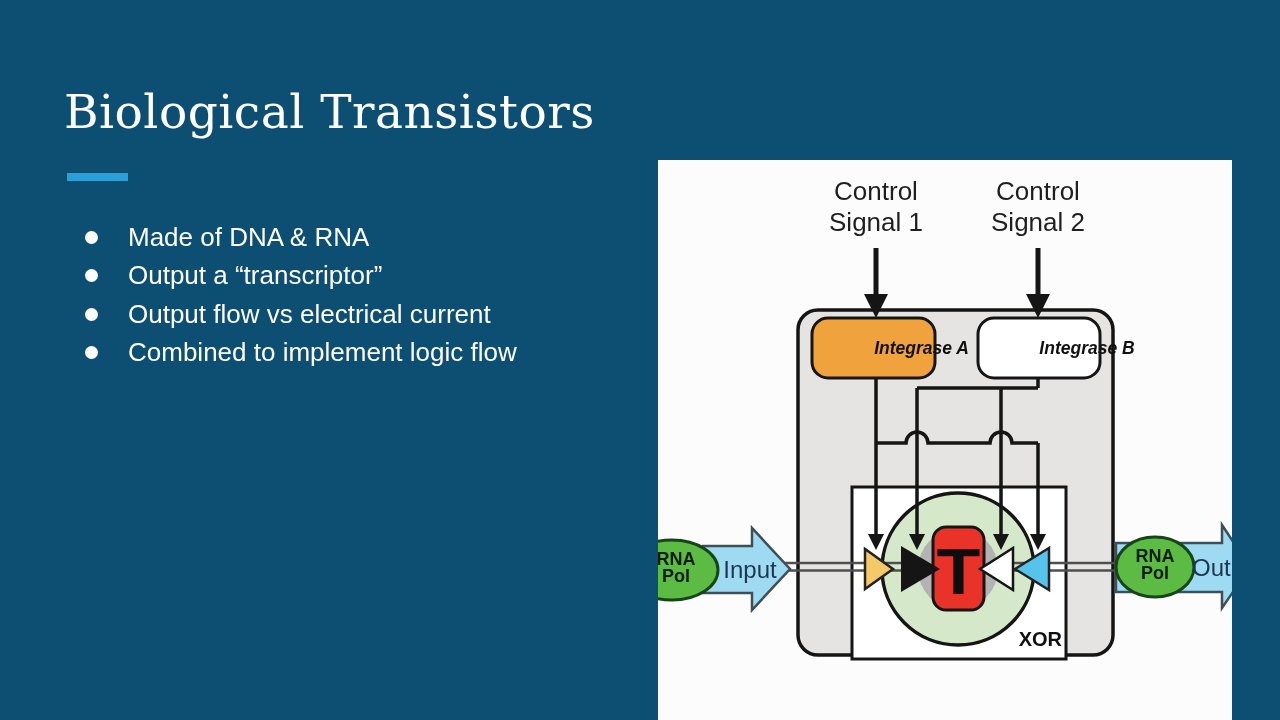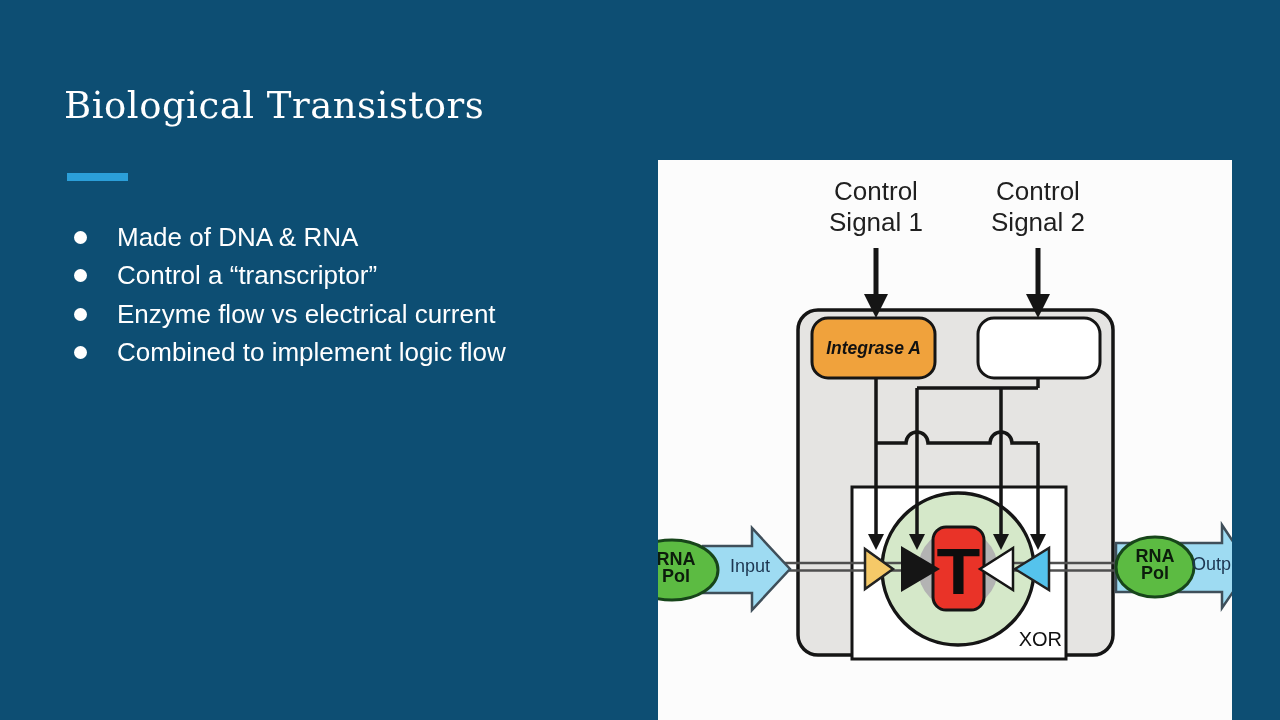--- a/index.html
+++ b/index.html
@@ -5,86 +5,86 @@
   html,body{margin:0;padding:0;}
   body{
     width:1280px;height:720px;position:relative;overflow:hidden;
     background:var(--slide-bg,#0d4e73);
     font-family:"Liberation Sans",sans-serif;
   }
   
   .title{
     position:absolute;left:64px;top:84px;
     font-family:"DejaVu Serif",serif;
-    font-size:37px;color:#ffffff;letter-spacing:.5px;
+    font-size:47px;color:#ffffff;letter-spacing:.5px;
   }
   .accent-bar{
     position:absolute;left:67px;top:173px;width:61px;height:8px;
     background:var(--accent,#2b9fd9);
   }
-  .bullets{position:absolute;left:53px;top:218px;margin:0;padding:0;list-style:none;}
+  .bullets{position:absolute;left:64px;top:218px;margin:0;padding:0;list-style:none;}
   .bullets li{display:flex;align-items:center;height:38.5px;color:#ffffff;font-size:26px;}
   .bullets .dot{
     width:13px;height:13px;border-radius:50%;background:#ffffff;
     margin-left:21px;margin-right:30px;flex:0 0 auto;
   }
   
   .figure{
     position:absolute;left:658px;top:160px;width:574px;height:630px;
     background:var(--figure-bg,#fcfcfc);overflow:hidden;
   }
   .figure svg{position:absolute;left:0;top:0;}
   .flabel{position:absolute;color:#1a1a1a;}
   .ctrl{
     width:160px;text-align:center;font-size:26px;line-height:31px;
     white-space:pre-line;color:#1f1f1f;
   }
   .ctrl1{left:138px;top:16px;}
   .ctrl2{left:300px;top:16px;}
   .intg{
     font-size:17.5px;font-weight:bold;font-style:italic;color:#111;
-    display:flex;align-items:center;justify-content:center;text-align:center;
+    display:flex;align-items:center;justify-content:center;text-align:center;margin-left:48px;
   }
   .intg-a{left:154px;top:158px;width:123px;height:60px;}
   .intg-b{left:320px;top:158px;width:122px;height:60px;}
-  .xor{left:340px;top:468px;width:64px;text-align:right;font-size:20px;font-weight:normal;color:#111;}
+  .xor{left:340px;top:468px;width:64px;text-align:right;font-size:20px;font-weight:bold;color:#111;}
   .t-letter{
     left:275px;top:367px;width:51px;height:83px;
     display:flex;align-items:center;justify-content:center;
     font-size:64px;font-weight:bold;color:#0d0d0d;
     transform:scaleX(1.12);padding-top:6px;box-sizing:border-box;
   }
   .rnapol{
     width:76px;text-align:center;font-size:18px;font-weight:bold;line-height:16.5px;
     white-space:pre-line;color:#0c1c0c;
   }
   .rnapol-left{left:-20px;top:391px;}
   .rnapol-right{left:459px;top:388px;}
-  .io-label{font-size:18px;color:#1c3550;}
+  .io-label{font-size:24px;color:#1c3550;}
   .input-label{left:52px;top:396px;width:80px;text-align:center;}
   .output-label{left:534px;top:394px;width:90px;white-space:nowrap;}
 </style>
 </head>
 <body>
 
 <div class="title">Biological Transistors</div>
 <div class="accent-bar"></div>
 
 <ul class="bullets">
   <li>
     <span class="dot"></span>
     <span>Made of DNA &amp; RNA</span>
   </li>
   <li>
     <span class="dot"></span>
-    <span>Control a “transcriptor”</span>
+    <span>Output a “transcriptor”</span>
   </li>
   <li>
     <span class="dot"></span>
-    <span>Enzyme flow vs electrical current</span>
+    <span>Output flow vs electrical current</span>
   </li>
   <li>
     <span class="dot"></span>
     <span>Combined to implement logic flow</span>
   </li>
 </ul>
 
 <div class="figure">
 
   <svg width="574" height="506" viewBox="0 0 574 506">
@@ -129,20 +129,21 @@
 
     <polygon points="458,383 564,383 564,365 592,407 564,448 564,432 458,432" style="fill:var(--arrow-blue);stroke:#3f4f5a;stroke-width:2.5"></polygon>
     <ellipse cx="497" cy="407" rx="39" ry="30" style="fill:var(--rna-green);stroke:#17451a;stroke-width:3"></ellipse>
   </svg>
 
   <div class="flabel ctrl ctrl1">Control
 Signal 1</div>
   <div class="flabel ctrl ctrl2">Control
 Signal 2</div>
   <div class="flabel intg intg-a">Integrase A</div>
+  <div class="flabel intg intg-b">Integrase B</div>
   <div class="flabel xor">XOR</div>
   <div class="flabel t-letter">T</div>
   <div class="flabel rnapol rnapol-left">RNA
 Pol</div>
   <div class="flabel rnapol rnapol-right">RNA
 Pol</div>
   <div class="flabel io-label input-label">Input</div>
   <div class="flabel io-label output-label">Output</div>
 </div>
 

